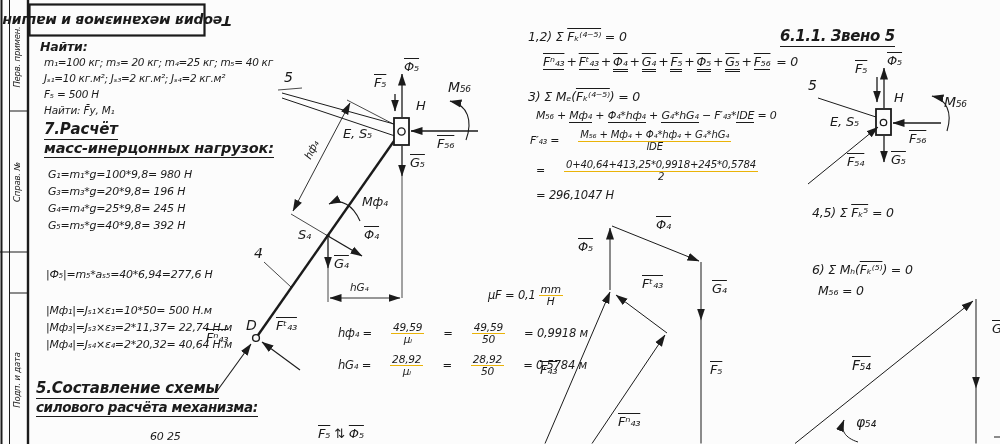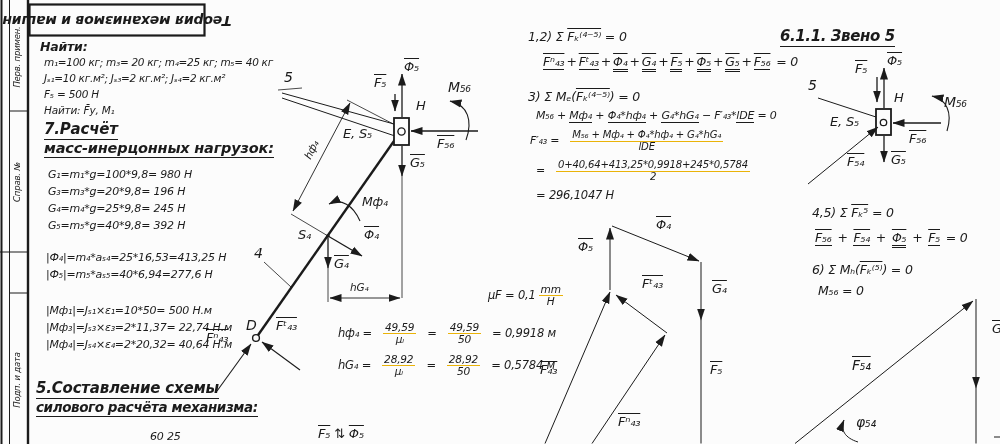--- a/index.html
+++ b/index.html
@@ -4,21 +4,21 @@
 <style>
   html,body{margin:0;padding:0;background:#e8e8e8}
   .sheet{position:relative;width:1000px;height:444px;background:#fcfcfc;overflow:hidden;
          font-family:"DejaVu Sans","Liberation Sans",sans-serif;font-style:italic;color:#1b1b1b}
   .lw{position:absolute;left:0;top:0}
   .t{position:absolute;white-space:nowrap;line-height:1.12;letter-spacing:-0.2px}
   .bar{text-decoration:overline}
   .u1{border-bottom:1.3px solid #1b1b1b}
   .u2{border-bottom:3.2px double #1b1b1b}
   .hd{border-bottom:1.5px solid #1b1b1b;padding-bottom:1px;font-weight:600}
-  .frow{display:flex;align-items:center;gap:11px}
+  .frow{display:flex;align-items:center;gap:19px}
   .veq span{margin:0 1px}
   .frac{display:inline-flex;flex-direction:column;align-items:center;line-height:1.05;font-size:0.92em}
   .frac .fn{border-bottom:1px solid #eab308;padding:0 2px}
   .frac .fd{padding:0 2px}
   .rot180{transform:translate(-50%,-50%) rotate(180deg)}
   .rot90{transform:translate(-50%,-50%) rotate(-90deg)}
   .rotdim{transform:translate(-50%,-50%) rotate(-63deg)}
 </style>
 </head>
 <body>
@@ -114,21 +114,20 @@
   <div class="t" style="left:44px;top:73px;font-size:10.5px;letter-spacing:-0.3px">Jₛ₁=10 кг.м²; Jₛ₃=2 кг.м²; Jₛ₄=2 кг.м²</div>
   <div class="t" style="left:44px;top:89px;font-size:10.5px">F₅ = 500 Н</div>
   <div class="t" style="left:44px;top:105px;font-size:10.5px">Найти: F̄у, M₁</div>
 
   <div class="t hd" style="left:44px;top:121px;font-size:15px">7.Расчёт</div>
   <div class="t hd" style="left:44px;top:140px;font-size:14.5px">масс-инерцонных нагрузок:</div>
   <div class="t" style="left:48px;top:169px;font-size:11px">G₁=m₁*g=100*9,8= 980 Н</div>
   <div class="t" style="left:48px;top:186px;font-size:11px">G₃=m₃*g=20*9,8= 196 Н</div>
   <div class="t" style="left:48px;top:203px;font-size:11px">G₄=m₄*g=25*9,8= 245 Н</div>
   <div class="t" style="left:48px;top:220px;font-size:11px">G₅=m₅*g=40*9,8= 392 Н</div>
-  <div class="t" style="left:46px;top:252px;font-size:11px">|Ф₄|=m₄*aₛ₄=25*16,53=413,25 Н</div>
   <div class="t" style="left:46px;top:269px;font-size:11px">|Ф₅|=m₅*aₛ₅=40*6,94=277,6 Н</div>
   <div class="t" style="left:46px;top:305px;font-size:11px">|Mф₁|=Jₛ₁×ε₁=10*50= 500 Н.м</div>
   <div class="t" style="left:46px;top:322px;font-size:11px">|Mф₃|=Jₛ₃×ε₃=2*11,37= 22,74 Н.м</div>
   <div class="t" style="left:46px;top:339px;font-size:11px">|Mф₄|=Jₛ₄×ε₄=2*20,32= 40,64 Н.м</div>
 
   <div class="t hd" style="left:36px;top:380px;font-size:15px">5.Составление схемы</div>
   <div class="t hd" style="left:36px;top:400px;font-size:13.5px;letter-spacing:-0.4px">силового расчёта механизма:</div>
   <div class="t" style="left:150px;top:431px;font-size:11px">60  25</div>
   <div class="t" style="left:318px;top:427px;font-size:13px">
     <span class="bar">F₅</span><span> ⇅ </span><span class="bar">Φ₅</span>
@@ -230,23 +229,20 @@
   <div class="t" style="left:894px;top:91px;font-size:13px">H</div>
   <div class="t" style="left:944px;top:95px;font-size:14px">M₅₆</div>
   <div class="t bar" style="left:909px;top:132px;font-size:13px">F₅₆</div>
   <div class="t" style="left:830px;top:115px;font-size:13px">E, S₅</div>
   <div class="t bar" style="left:847px;top:155px;font-size:13px">F₅₄</div>
   <div class="t bar" style="left:891px;top:153px;font-size:13px">G₅</div>
 
   <div class="t" style="left:812px;top:206px;font-size:12.5px">
     <span>4,5) Σ </span><span class="bar">Fₖ⁵</span><span> = 0</span>
   </div>
-  <div class="t veq" style="left:814px;top:231px;font-size:12.5px">
-    <span class="bar u1">F₅₆</span><span> + </span><span class="bar u1">F₅₄</span><span> + </span><span class="bar u2">Φ₅</span><span> + </span><span class="bar u1">F₅</span><span> = 0</span>
-  </div>
   <div class="t" style="left:812px;top:263px;font-size:12.5px">
     <span>6) Σ Mₕ(</span><span class="bar">Fₖ⁽⁵⁾</span><span>) = 0</span>
   </div>
   <div class="t" style="left:818px;top:284px;font-size:12.5px">M₅₆ = 0</div>
 
   <div class="t bar" style="left:852px;top:358px;font-size:14px">F₅₄</div>
   <div class="t" style="left:856px;top:415px;font-size:14px">φ₅₄</div>
   <div class="t bar" style="left:992px;top:322px;font-size:13px">G₅</div>
 
 </div>

